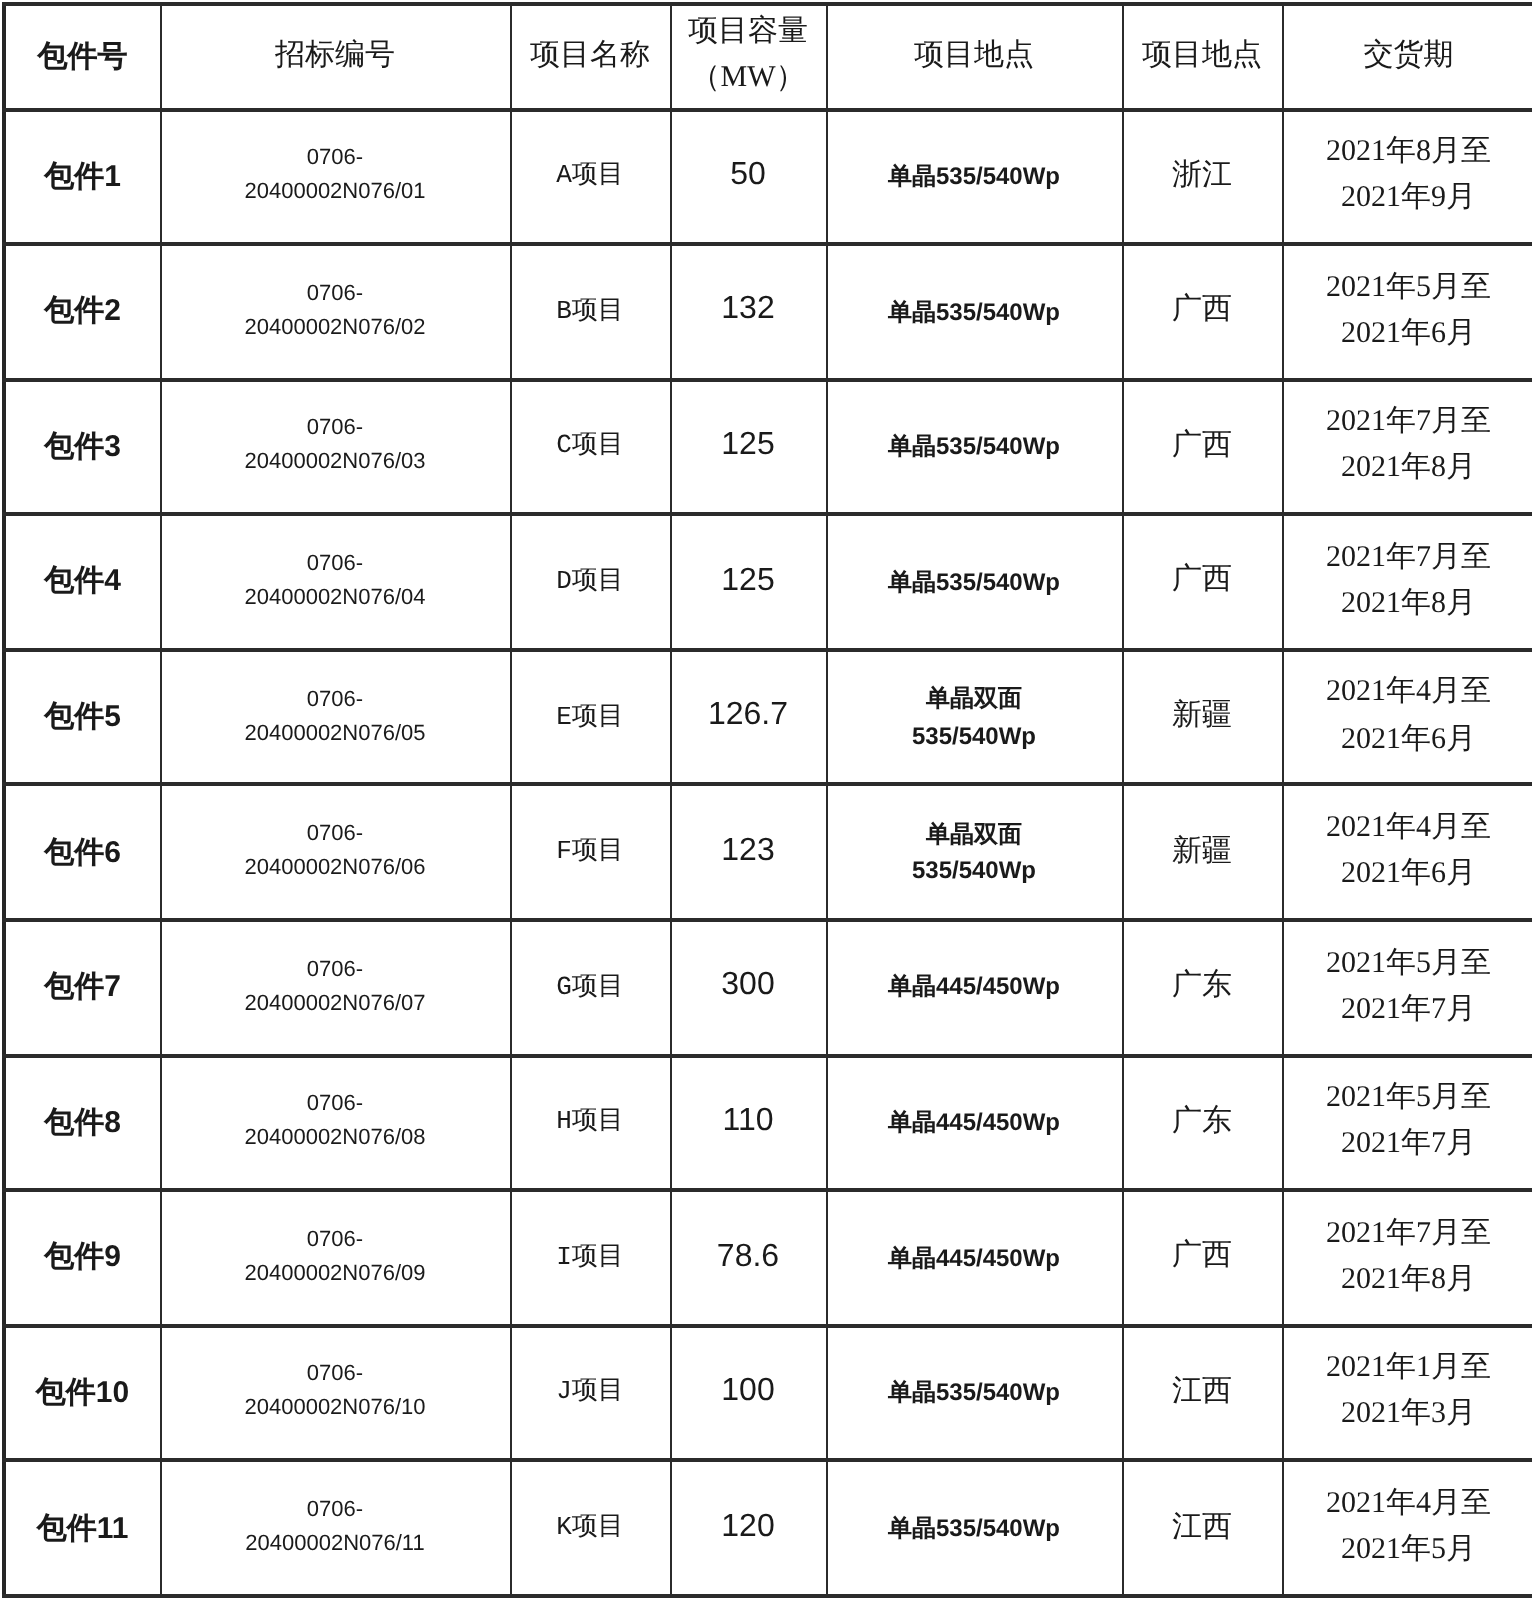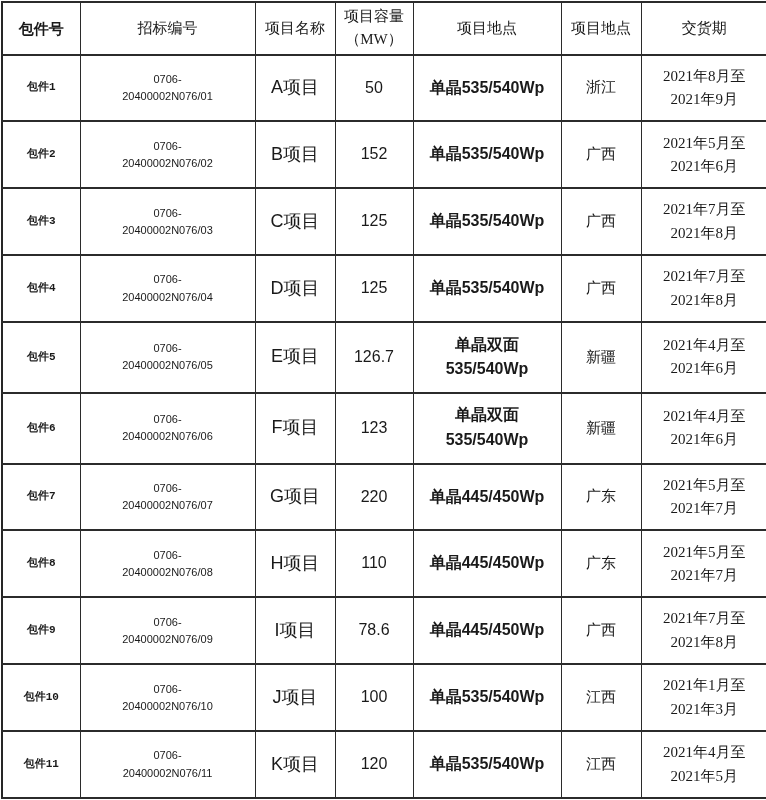--- a/index.html
+++ b/index.html
@@ -37,43 +37,43 @@
     font-family: "Liberation Serif", serif;
     font-weight: 400;
     font-size: 15px;
   }
   .proc-table th.h-pkg {
     font-family: "Liberation Sans", sans-serif;
     font-weight: 700;
   }
   
   .c-pkg {
+    font-family: Liberation Sans, sans-serif;
+    font-weight: 700;
+    font-size: 15px;
+  }
+  .c-tender {
+    font-family: "Liberation Sans", sans-serif;
+    font-weight: 400;
+    font-size: 11px;
+  }
+  .c-name {
     font-family: Liberation Mono, monospace;
-    font-weight: 700;
-    font-size: 11px;
-  }
-  .c-tender {
-    font-family: "Liberation Sans", sans-serif;
-    font-weight: 400;
-    font-size: 11px;
-  }
-  .c-name {
-    font-family: Liberation Sans, sans-serif;
-    font-weight: 400;
-    font-size: 18px;
+    font-weight: 400;
+    font-size: 13px;
   }
   .c-cap {
     font-family: "Liberation Sans", sans-serif;
     font-weight: 400;
     font-size: 16px;
   }
   .c-spec {
     font-family: "Liberation Sans", sans-serif;
     font-weight: 600;
-    font-size: 16px;
+    font-size: 12px;
   }
   .c-loc {
     font-family: "Liberation Serif", serif;
     font-weight: 400;
     font-size: 15px;
     margin-left: 39px;
   }
   .c-del {
     font-family: "Liberation Serif", serif;
     font-weight: 400;
@@ -115,21 +115,21 @@
       <td class="c-spec">单晶535/540Wp</td>
       <td class="c-loc">浙江</td>
       <td class="c-del">2021年8月至
 2021年9月</td>
     </tr>
     <tr>
       <td class="c-pkg">包件2</td>
       <td class="c-tender">0706-
 20400002N076/02</td>
       <td class="c-name">B项目</td>
-      <td class="c-cap">152</td>
+      <td class="c-cap">132</td>
       <td class="c-spec">单晶535/540Wp</td>
       <td class="c-loc">广西</td>
       <td class="c-del">2021年5月至
 2021年6月</td>
     </tr>
     <tr>
       <td class="c-pkg">包件3</td>
       <td class="c-tender">0706-
 20400002N076/03</td>
       <td class="c-name">C项目</td>
@@ -172,21 +172,21 @@
 535/540Wp</td>
       <td class="c-loc">新疆</td>
       <td class="c-del">2021年4月至
 2021年6月</td>
     </tr>
     <tr>
       <td class="c-pkg">包件7</td>
       <td class="c-tender">0706-
 20400002N076/07</td>
       <td class="c-name">G项目</td>
-      <td class="c-cap">220</td>
+      <td class="c-cap">300</td>
       <td class="c-spec">单晶445/450Wp</td>
       <td class="c-loc">广东</td>
       <td class="c-del">2021年5月至
 2021年7月</td>
     </tr>
     <tr>
       <td class="c-pkg">包件8</td>
       <td class="c-tender">0706-
 20400002N076/08</td>
       <td class="c-name">H项目</td>

